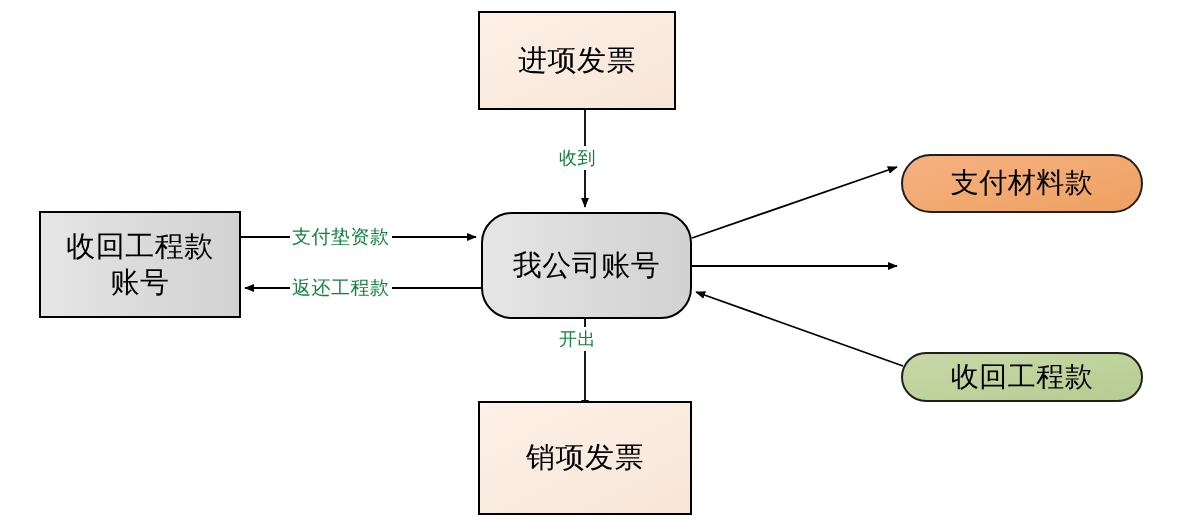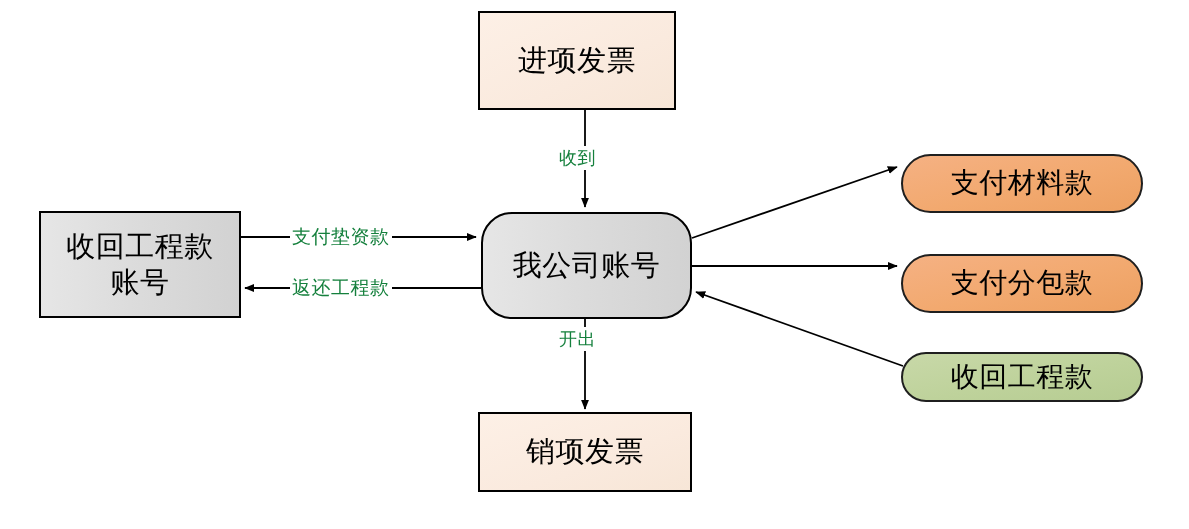--- a/index.html
+++ b/index.html
@@ -114,29 +114,26 @@
   </div>
 
   <div class="node node-rect account" style="left:481px; top:212px; width:211px; height:107px;border-radius:31px;">
     <span>我公司账号</span>
   </div>
 
   <div class="node node-pill orange" style="left:901px; top:138px; width:242px; height:59px;">
     <span>支付材料款</span>
   </div>
 
-  <div class="node node-pill orange" style="left:901px; top:238px; width:242px; height:59px;">
-    <span>支付分包款</span>
-  </div>
 
   <div class="node node-pill green" style="left:901px; top:336px; width:242px; height:50px;">
     <span>收回工程款</span>
   </div>
 
-  <div class="node node-rect invoice" style="left:478px; top:412px; width:214px; height:80px;">
+  <div class="node node-rect invoice" style="left:478px; top:401px; width:214px; height:114px;">
     <span>销项发票</span>
   </div>
 
   <div class="edge-label small" style="left:557px; top:146px;">收到</div>
 
   <div class="edge-label" style="left:290px; top:275px;">返还工程款</div>
 
   <div class="edge-label" style="left:290px; top:224px;">支付垫资款</div>
 
   <div class="edge-label small" style="left:557px; top:327px;">开出</div>

